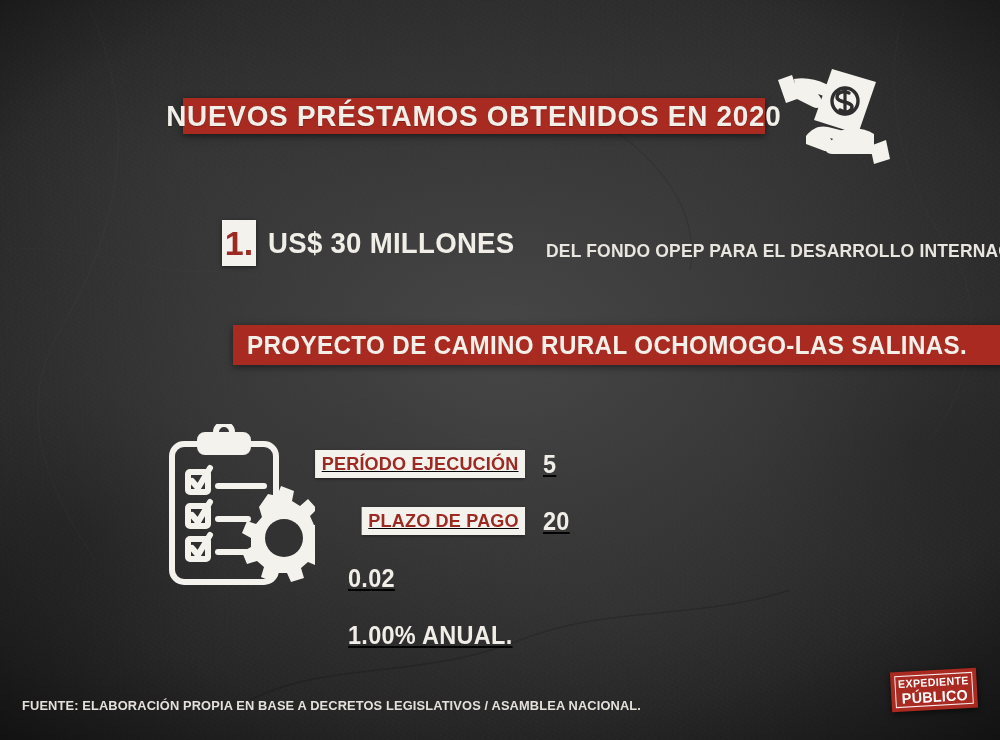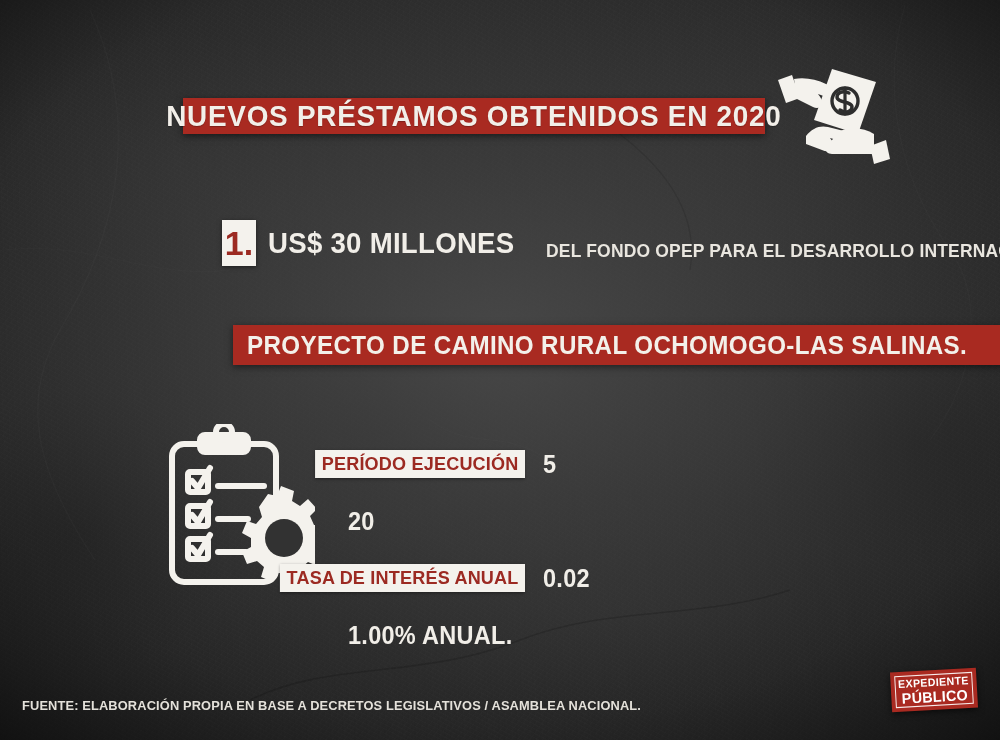--- a/index.html
+++ b/index.html
@@ -83,21 +83,21 @@
     font-family:"Liberation Sans Narrow","Liberation Sans",sans-serif;
     font-weight:700;font-size:26px;color:#f3f0ea;letter-spacing:.4px;
     transform:scaleX(.93);transform-origin:left center;white-space:nowrap;
   }
 
   
   .clip-icon{position:absolute;left:160px;top:424px;width:155px;height:172px;}
 
   
   .spec-table{position:absolute;left:330px;top:440px;width:420px;}
-  .spec-row{display:flex;align-items:center;height:48px;margin-bottom:9px;}
+  .spec-row{display:flex;align-items:center;height:48px;margin-bottom:9px;text-decoration:underline;}
   .spec-label-wrap{width:195px;display:flex;justify-content:flex-end;}
   .spec-label{
     background:#f4f2ed;color:#9c2a22;
     padding:4px 7px 3px 7px;
     font-family:"Liberation Sans Narrow","Liberation Sans",sans-serif;
     font-weight:700;font-size:19px;letter-spacing:.2px;line-height:1.08;
     transform:scaleX(.95);transform-origin:right center;white-space:nowrap;
     box-shadow:0 1px 3px rgba(0,0,0,.45);
   }
   .spec-value{
@@ -221,27 +221,27 @@
   <div class="spec-table">
 
     <div class="spec-row">
       <div class="spec-label-wrap">
         <div class="spec-label">PERÍODO EJECUCIÓN</div>
       </div>
       <div class="spec-value">5</div>
     </div>
 
     <div class="spec-row">
+      <div class="spec-label-wrap">
+        <div class="spec-label">PLAZO DE PAGO</div>
+      </div>
       <div class="spec-value">20</div>
     </div>
 
     <div class="spec-row">
-      <div class="spec-label-wrap">
-        <div class="spec-label">TASA DE INTERÉS ANUAL</div>
-      </div>
       <div class="spec-value">0.02</div>
     </div>
 
     <div class="spec-row">
       <div class="spec-value">1.00% ANUAL.</div>
     </div>
 
   </div>
 
   <div class="source">FUENTE: ELABORACIÓN PROPIA EN BASE A DECRETOS LEGISLATIVOS / ASAMBLEA NACIONAL.</div>

